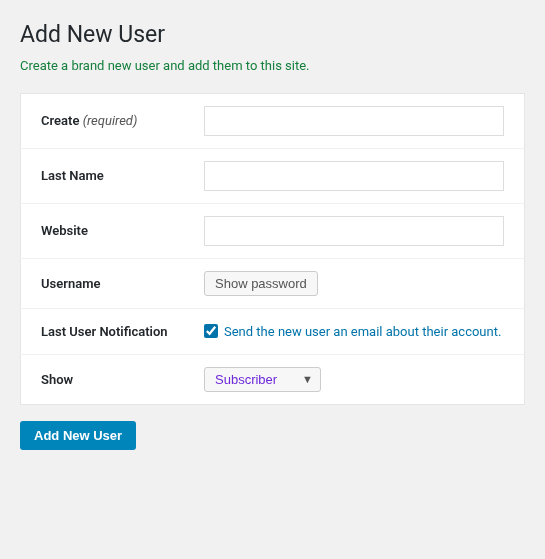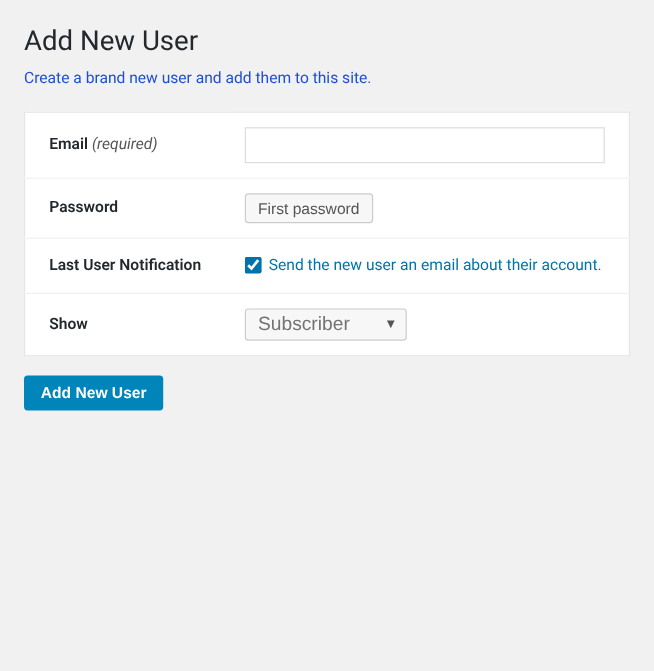--- a/index.html
+++ b/index.html
@@ -25,21 +25,21 @@
     .page-title {
       font-size: 23px;
       font-weight: 400;
       color: #23282d;
       margin-bottom: 8px;
       line-height: 1.3;
     }
 
     .page-subtitle {
       font-size: 13px;
-      color: #1d4ed8;
+      color: #15803d;
       margin-bottom: 20px;
     }
 
     .form-table {
       width: 100%;
       border-collapse: collapse;
       background-color: #fff;
       border: 1px solid #e5e5e5;
     }
 
@@ -119,22 +119,22 @@
       display: inline-block;
     }
 
     .role-select {
       appearance: none;
       -webkit-appearance: none;
       background-color: #f7f7f7;
       border: 1px solid #ccc;
       border-radius: 3px;
       padding: 4px 28px 4px 10px;
-      font-size: 16px;
-      color: #737373;
+      font-size: 13px;
+      color: #6d28d9;
       cursor: pointer;
       outline: none;
       min-width: 110px;
     }
 
     .select-arrow {
       position: absolute;
       right: 8px;
       top: 50%;
       transform: translateY(-50%);
@@ -163,35 +163,47 @@
 
   <h1 class="page-title">Add New User</h1>
   <p class="page-subtitle">Create a brand new user and add them to this site.</p>
 
   <table class="form-table">
     <tbody>
 
 
       <tr>
         <th>
-          <span>Email</span>
+          <span>Create</span>
           <span class="label-required">(required)</span>
         </th>
         <td>
           <input type="email" class="form-input" style="">
         </td>
       </tr>
 
 
-
-
-      <tr>
-        <th>Password</th>
-        <td>
-          <button class="show-password-btn">First password</button>
+      <tr>
+        <th>Last Name</th>
+        <td>
+          <input type="text" class="form-input" style="">
+        </td>
+      </tr>
+
+      <tr>
+        <th>Website</th>
+        <td>
+          <input type="url" class="form-input" style="">
+        </td>
+      </tr>
+
+      <tr>
+        <th>Username</th>
+        <td>
+          <button class="show-password-btn">Show password</button>
         </td>
       </tr>
 
       <tr>
         <th>Last User Notification</th>
         <td>
           <div class="notification-row">
             <input type="checkbox" class="notification-checkbox" checked="" style="">
             <span class="notification-text">Send the new user an email about their account.</span>
           </div>

